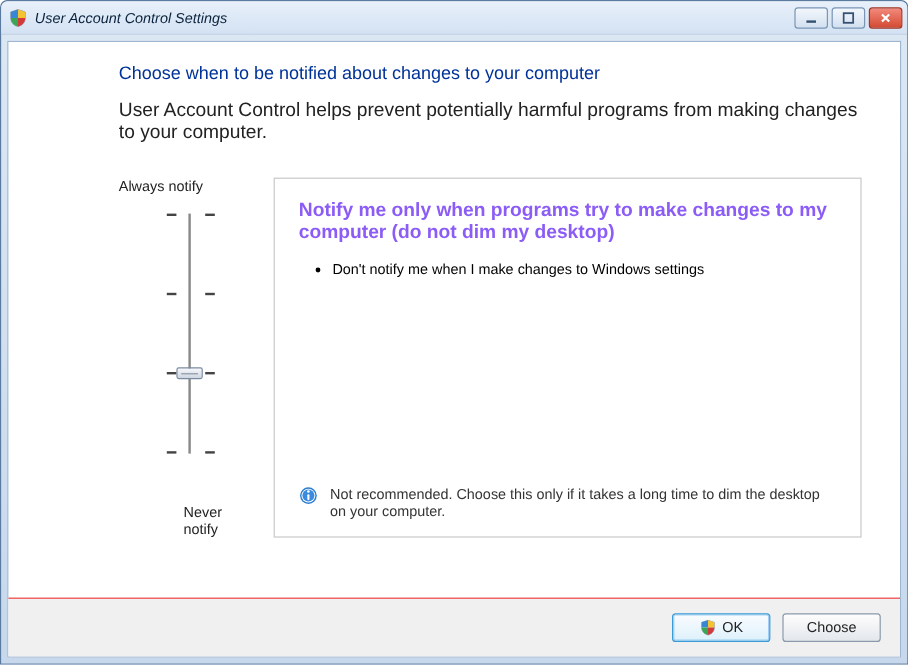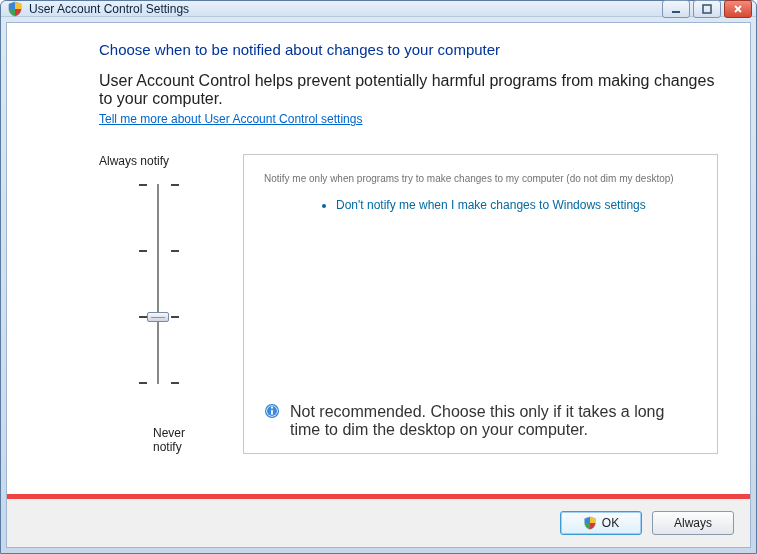--- a/index.html
+++ b/index.html
@@ -5,70 +5,71 @@
   * { box-sizing: border-box; margin: 0; padding: 0; }
   body { font-family: "Segoe UI", Tahoma, sans-serif; font-size: 12px; background: #fff; }
   .window {
     width: 757px; height: 554px;
     border: 1px solid #5a7aa0;
     background: linear-gradient(to bottom, #dde8f4 0, #c7d8ec 100%);
     display: flex; flex-direction: column;
     border-radius: 6px 6px 0 0;
   }
   .titlebar {
-    height: 16px; display: flex; align-items: center;
+    height: 28px; display: flex; align-items: center;
     padding: 0 4px 0 6px;
     background: linear-gradient(to bottom, #e8f0fa 0, #d3e2f3 100%);
     border-bottom: 1px solid #b8c9de;
     border-radius: 6px 6px 0 0;
+    font-style: italic;
   }
   .titlebar .app-icon { width:16px; height:16px; margin-right:6px; display:flex; align-items:center; justify-content:center;}
   .titlebar .title { flex:1; font-size:12px; color:#0a213b; }
   .win-btns { display:flex; gap:3px; }
   .win-btn {
     width: 28px; height: 18px; border:1px solid #7a95b5; border-radius:3px;
     background: linear-gradient(to bottom,#f3f7fc,#d3e0f0);
     display:flex; align-items:center; justify-content:center; cursor:pointer;
   }
   .win-btn.close { background: linear-gradient(to bottom,#f28a7c,#d44a32); border-color:#a03524; }
   .win-btn svg { display:block; }
   .client {
     flex:1; margin:5px; background:#fff; border:1px solid #9fb6d3;
     display:flex; flex-direction:column;
   }
   .content { flex:1; padding: 18px 32px 10px 92px; }
   h1 { font-size:15px; font-weight:400; color:#003399; margin-bottom:14px;}
   .desc { color:#222; margin-bottom:4px; font-size:16px;}
   .link { color:#0066cc; text-decoration:underline; cursor:pointer; font-size:12px;}
-  .body-row { display:flex; margin-top:28px; gap:44px;}
+  .body-row { display:flex; margin-top:28px; gap:29px;}
   .slider-col { width:100px; }
   .slider-label-top, .slider-label-bottom { font-size:12px; color:#222; text-align:left; }
   .slider-label-bottom { margin-top:18px; margin-left:54px;}
   .slider-track-wrap { position:relative; height:230px; margin:10px 0 0 40px; width:40px;}
   .slider-track { position:absolute; left:18px; top:6px; width:2px; height:200px; background:#888;}
   .slider-tick { position:absolute; width:40px; height:2px; display:flex; justify-content:space-between; align-items:center;}
   .slider-tick .t { width:8px; height:2px; background:#444;}
   .slider-thumb {
     position:absolute; left:8px; width:22px; height:10px;
     background: linear-gradient(to bottom,#f6f8fb,#cfd6e0);
     border:1px solid #7a8aa0; border-radius:2px; cursor:pointer;
   }
   .slider-thumb::before{content:"";position:absolute;left:3px;right:3px;top:4px;height:1px;background:#8a96a8;}
   .info-panel {
     flex:1; border:1px solid #c8c8c8; padding: 18px 20px 14px 20px;
     min-height:236px; display:flex; flex-direction:column;
   }
-  .info-title { font-weight:400; color:#737373; font-size:10px; margin-bottom:14px; }
+  .info-title { font-weight:700; color:#8b5cf6; font-size:16px; margin-bottom:14px; }
   .bullets { list-style:disc; margin-left:28px; }
-  .bullets li { color:#0369a1; font-size:12px; margin-bottom:4px;margin-left:44px;}
+  .bullets li { color:#000000; font-size:12px; margin-bottom:4px;}
   .info-note { margin-top:auto; display:flex; gap:10px; align-items:flex-start; }
   .info-note .note-icon{ width:16px; height:16px; flex-shrink:0;}
-  .info-note .note-text{ color:#333; font-size:16px;}
+  .info-note .note-text{ color:#333; font-size:12px;}
   .button-bar {
-    border-top:5px solid #ef4444; background:#f0f0f0;
+    border-top:1px solid #ef4444; background:#f0f0f0;
     padding: 12px 16px; display:flex; justify-content:flex-end; gap:10px;
   }
   .btn {
     min-width:82px; height:24px; border:1px solid #8a9aab; border-radius:3px;
     background:linear-gradient(to bottom,#fdfdfd,#e3e7ec);
     display:flex; align-items:center; justify-content:center; gap:5px;
     font-size:12px; color:#222; cursor:pointer; padding:0 10px;
   }
   .btn.ok { border-color:#3a9bd6; box-shadow: inset 0 0 0 1px rgba(130,190,240,.7); background:linear-gradient(to bottom,#f9fcff,#def1fb);}
   .btn .shield-mini{width:14px;height:14px;}
@@ -107,21 +108,20 @@
           </svg>
       </div>
     </div>
   </div>
 
   <div class="client">
     <div class="content">
 
       <h1>Choose when to be notified about changes to your computer</h1>
       <p class="desc">User Account Control helps prevent potentially harmful programs from making changes to your computer.</p>
-      <a class="link">Tell me more about User Account Control settings</a>
 
       <div class="body-row">
 
         <div class="slider-col">
           <div class="slider-label-top">Always notify</div>
           <div class="slider-track-wrap">
             <div class="slider-track"></div>
             <div class="slider-tick" style="top:6px;">
                 <span class="t"></span>
                 <span class="t"></span>
@@ -172,18 +172,18 @@
             <path d="M8 1 L14 3 V8 C14 12 11 14.5 8 15 C5 14.5 2 12 2 8 V3 Z" fill="#fff" stroke="#6a7a90" stroke-width=".6"></path>
             <path d="M8 1 L14 3 V8 L8 8 Z" fill="#f4c430"></path>
             <path d="M8 1 L2 3 V8 L8 8 Z" fill="#3a86d6"></path>
             <path d="M8 8 L14 8 C14 12 11 14.5 8 15 Z" fill="#d23a3a"></path>
             <path d="M8 8 L2 8 C2 12 5 14.5 8 15 Z" fill="#3aa655"></path>
           </svg>
         </span>
         <span>OK</span>
       </div>
       <div class="btn">
-        <span>Always</span>
+        <span>Choose</span>
       </div>
     </div>
   </div>
 
 </div>
 
 </body></html>

